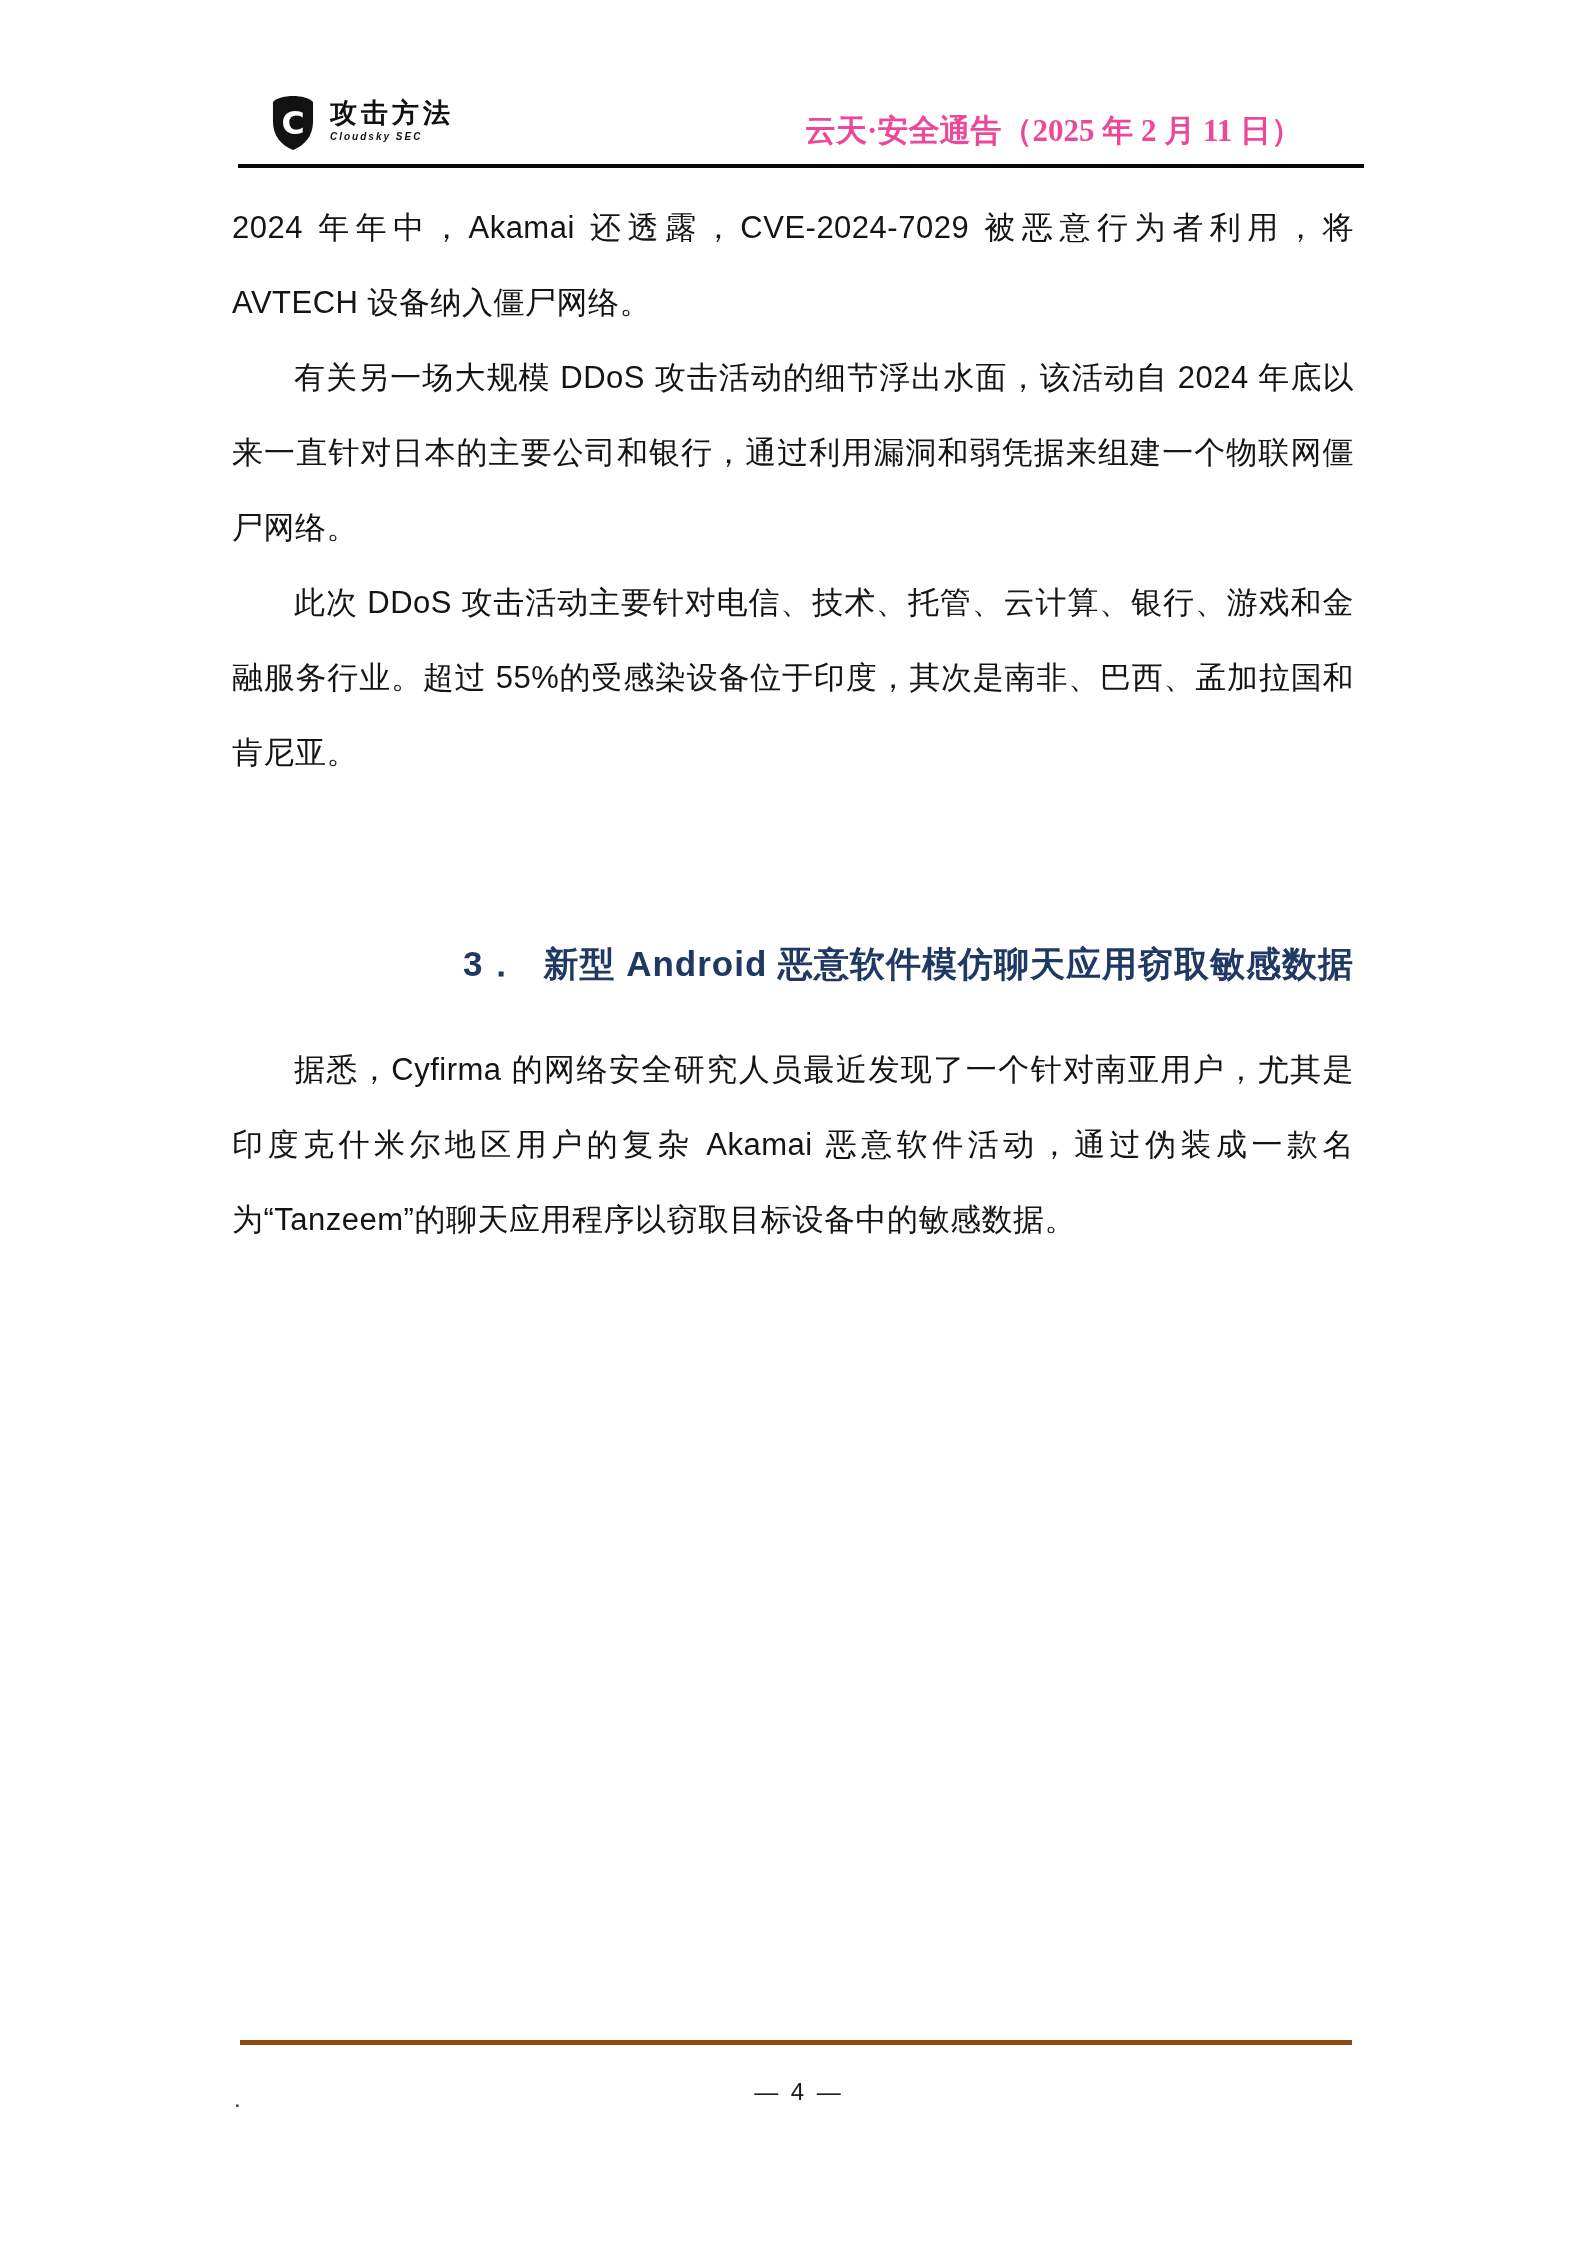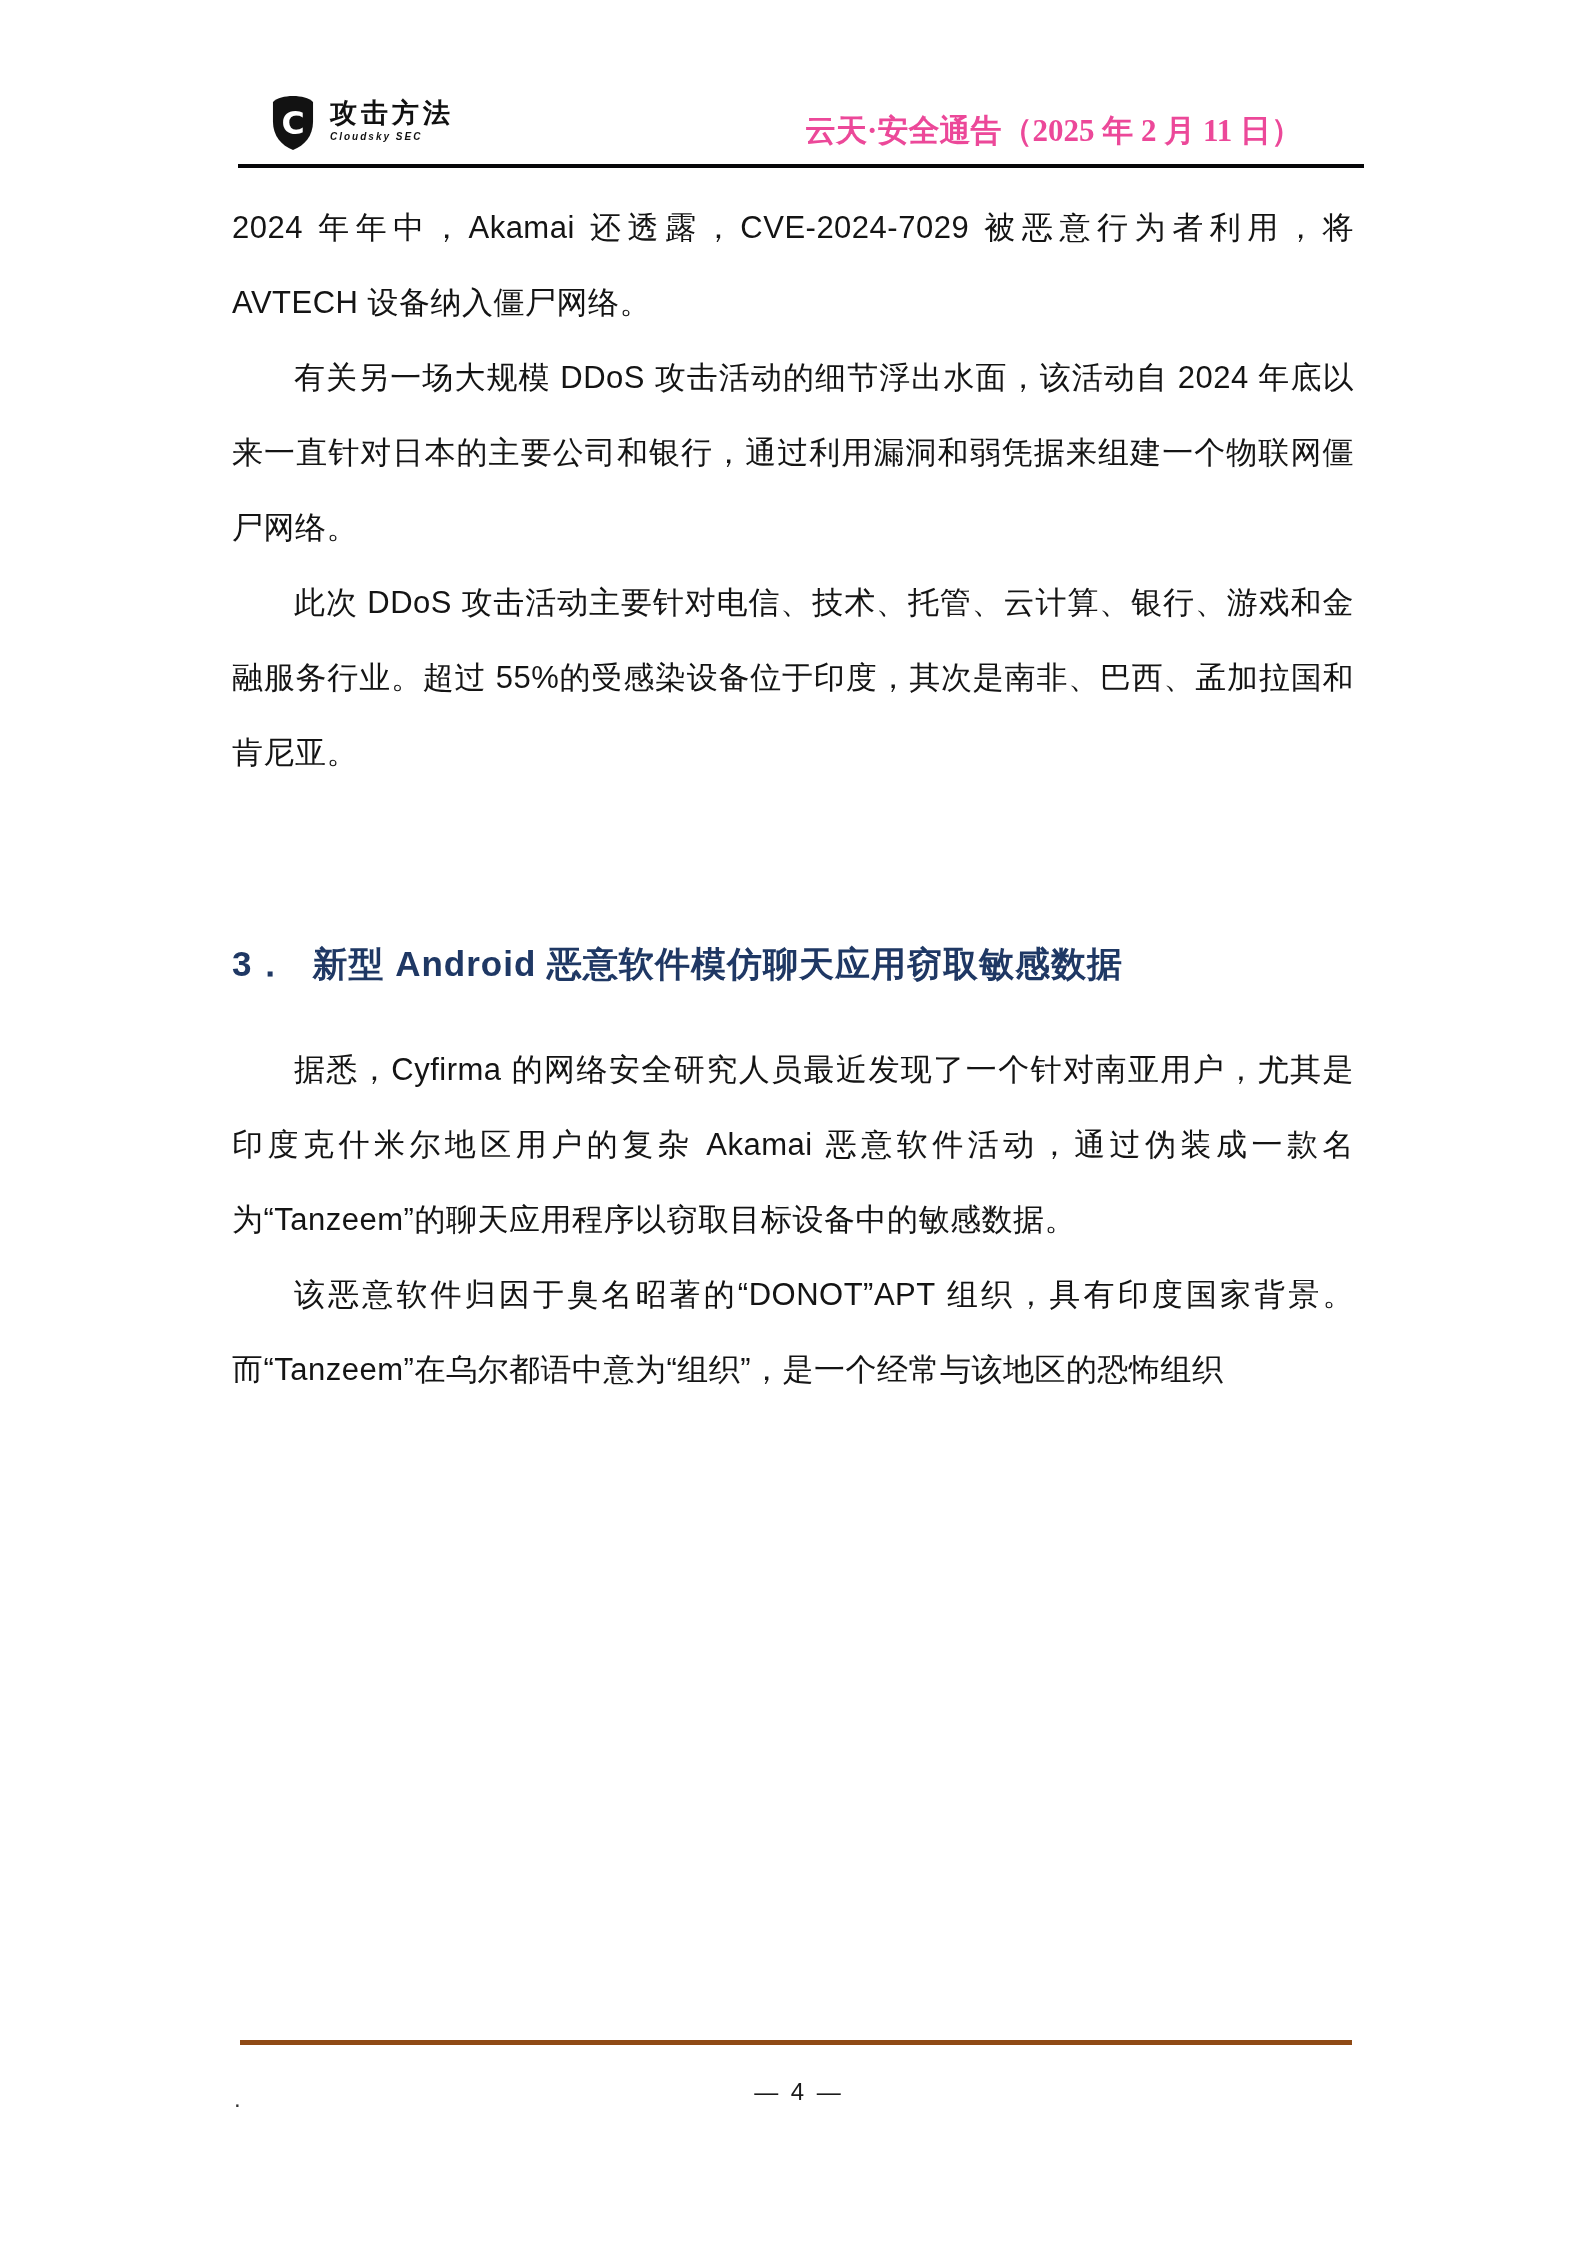--- a/index.html
+++ b/index.html
@@ -78,21 +78,21 @@
   }
   .main p { margin: 0; }
   .para-indent { text-indent: 2em; }
 
   .section-heading {
     margin: 148px 0 42px 0;
     font-size: 35px;
     font-weight: bold;
     line-height: 52px;
     color: #1F3864;
-    text-align: left;
+    text-align: right;
     text-indent: 0;
     letter-spacing: 1px;
   }
   .section-number { margin-right: 24px; }
 
   
   .footer-rule {
     position: absolute;
     left: 240px;
     top: 2040px;
@@ -141,19 +141,18 @@
 
   <p>2024 年年中，Akamai 还透露，CVE-2024-7029 被恶意行为者利用，将 AVTECH 设备纳入僵尸网络。</p>
   <p class="para-indent">有关另一场大规模 DDoS 攻击活动的细节浮出水面，该活动自 2024 年底以来一直针对日本的主要公司和银行，通过利用漏洞和弱凭据来组建一个物联网僵尸网络。</p>
   <p class="para-indent">此次 DDoS 攻击活动主要针对电信、技术、托管、云计算、银行、游戏和金融服务行业。超过 55%的受感染设备位于印度，其次是南非、巴西、孟加拉国和肯尼亚。</p>
 
   <h2 class="section-heading">
     <span class="section-number">3．</span><span>新型 Android 恶意软件模仿聊天应用窃取敏感数据</span>
   </h2>
 
   <p class="para-indent">据悉，Cyfirma 的网络安全研究人员最近发现了一个针对南亚用户，尤其是印度克什米尔地区用户的复杂 Akamai 恶意软件活动，通过伪装成一款名为“Tanzeem”的聊天应用程序以窃取目标设备中的敏感数据。</p>
-  <p class="para-indent">该恶意软件归因于臭名昭著的“DONOT”APT 组织，具有印度国家背景。而“Tanzeem”在乌尔都语中意为“组织”，是一个经常与该地区的恐怖组织</p>
 
 </div>
 
 <div class="footer-rule"></div>
 <div class="stray-dot">.</div>
 <div class="page-number">— 4 —</div>
 
 </body></html>

